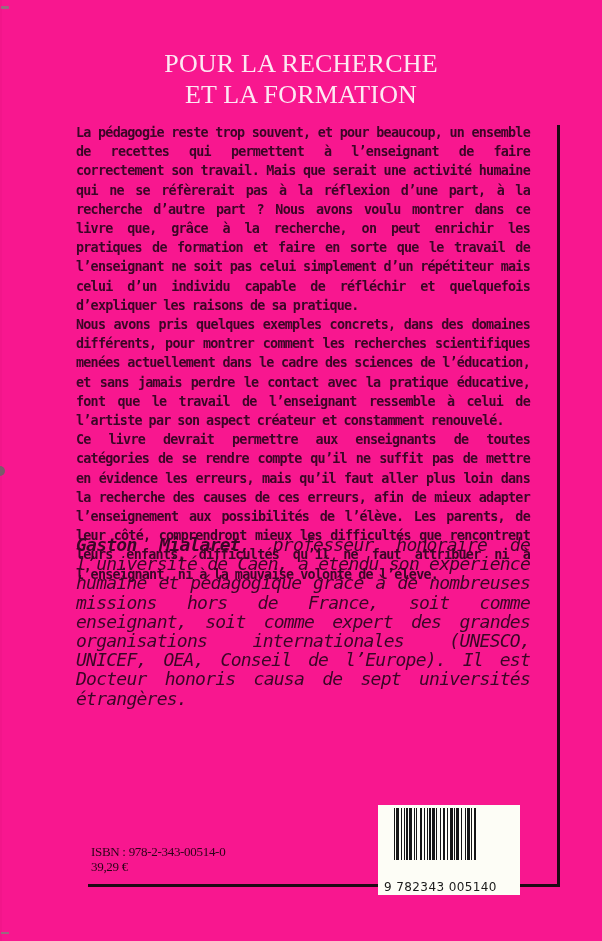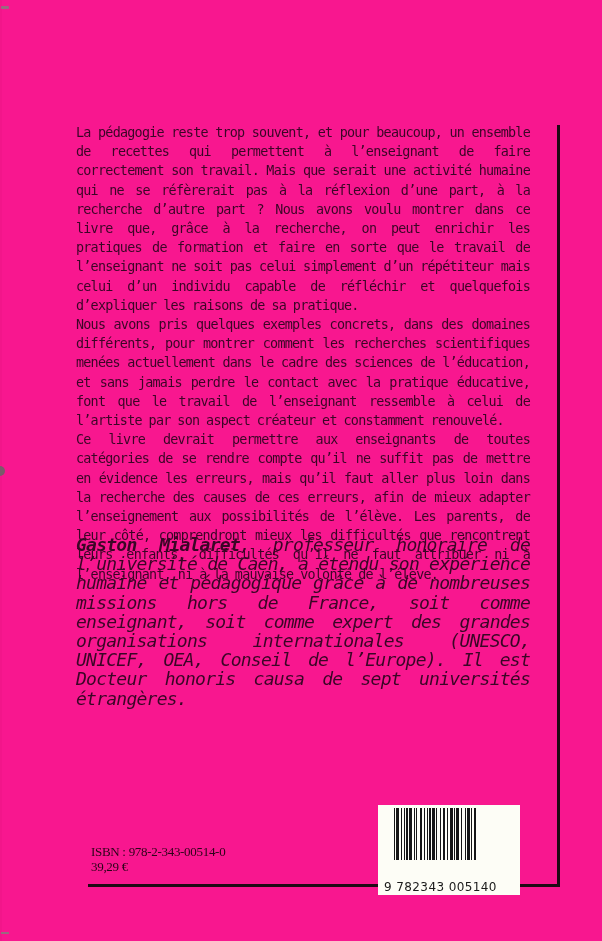--- a/index.html
+++ b/index.html
@@ -65,20 +65,21 @@
       color: #3a0626;
       font-family: "DejaVu Sans Mono", "Liberation Mono", monospace;
       font-size: 13.4px;
       line-height: 19.2px;
       text-align: justify;
       letter-spacing: -0.75px;
       word-spacing: -0.5px;
     }
     .body-text p {
       margin: 0;
+      font-weight: bold;
     }
     .author {
       position: absolute;
       left: 76px; top: 535px;
       width: 454px;
       color: #3a0626;
       font-family: "DejaVu Sans Mono", "Liberation Mono", monospace;
       font-style: italic;
       font-size: 18px;
       line-height: 19.2px;
@@ -142,20 +143,24 @@
   </style>
 </head>
 <body>
 
 <div class="cover">
   <div class="left-edge"></div>
   <div class="edge-mark-top"></div>
   <div class="edge-mark-mid"></div>
   <div class="edge-mark-bottom"></div>
 
+  <div class="title">
+    <div>POUR LA RECHERCHE</div>
+    <div>ET LA FORMATION</div>
+  </div>
 
   <div class="body-text">
     <p>La pédagogie reste trop souvent, et pour beaucoup, un ensemble de recettes qui permettent à l’enseignant de faire correctement son travail. Mais que serait une activité humaine qui ne se réfèrerait pas à la réflexion d’une part, à la recherche d’autre part ? Nous avons voulu montrer dans ce livre que, grâce à la recherche, on peut enrichir les pratiques de formation et faire en sorte que le travail de l’enseignant ne soit pas celui simplement d’un répétiteur mais celui d’un individu capable de réfléchir et quelquefois d’expliquer les raisons de sa pratique.</p>
     <p>Nous avons pris quelques exemples concrets, dans des domaines différents, pour montrer comment les recherches scientifiques menées actuellement dans le cadre des sciences de l’éducation, et sans jamais perdre le contact avec la pratique éducative, font que le travail de l’enseignant ressemble à celui de l’artiste par son aspect créateur et constamment renouvelé.</p>
     <p>Ce livre devrait permettre aux enseignants de toutes catégories de se rendre compte qu’il ne suffit pas de mettre en évidence les erreurs, mais qu’il faut aller plus loin dans la recherche des causes de ces erreurs, afin de mieux adapter l’enseignement aux possibilités de l’élève. Les parents, de leur côté, comprendront mieux les difficultés que rencontrent leurs enfants, difficultés qu’il ne faut attribuer ni à l’enseignant, ni à la mauvaise volonté de l’élève.</p>
   </div>
 
   <div class="author"><span class="name">Gaston Mialaret</span><span>, professeur honoraire de l’université de Caen, a étendu son expérience humaine et pédagogique grâce à de nombreuses missions hors de France, soit comme enseignant, soit comme expert des grandes organisations internationales (UNESCO, UNICEF, OEA, Conseil de l’Europe). Il est Docteur honoris causa de sept universités étrangères.</span></div>
 
   <div class="frame-right"></div>

